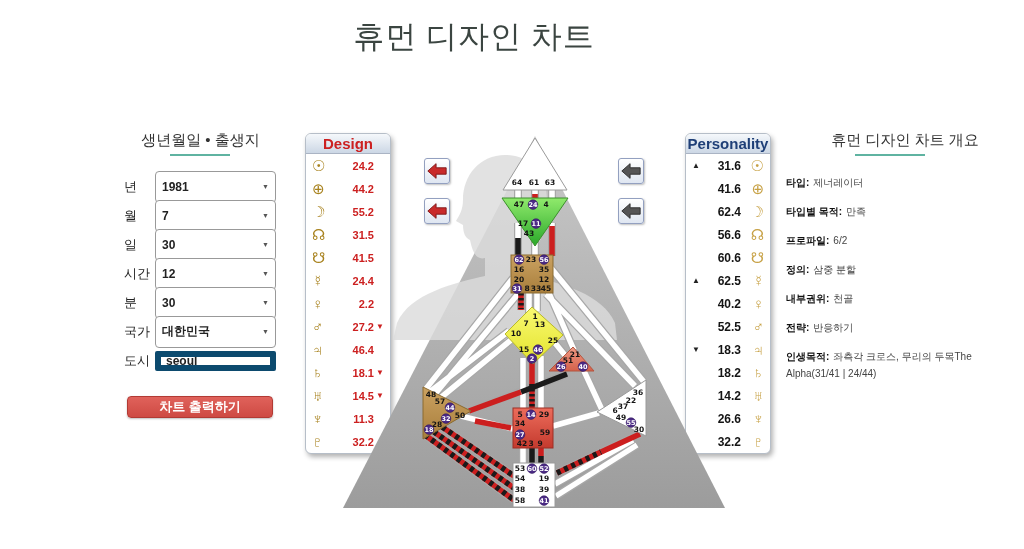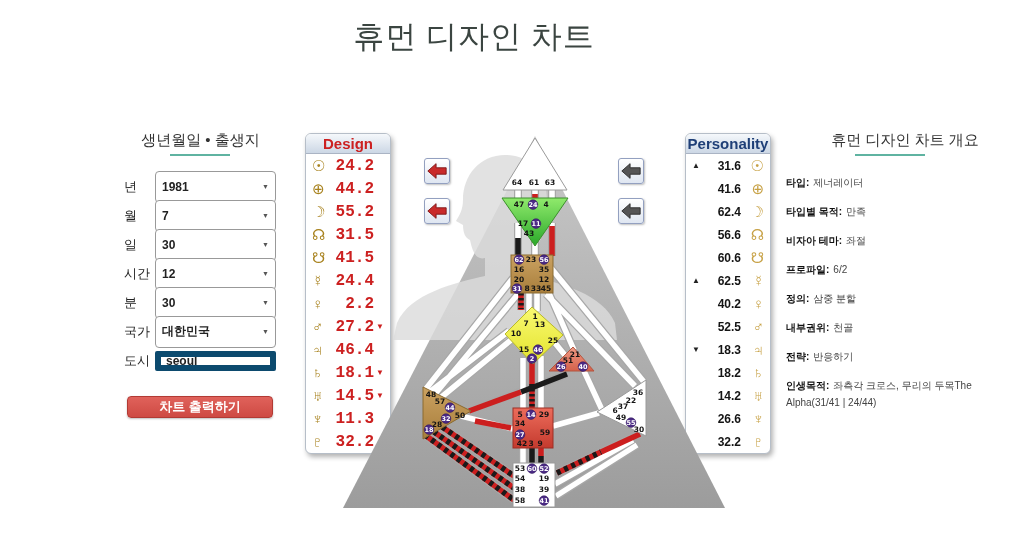--- a/index.html
+++ b/index.html
@@ -35,21 +35,21 @@
   .panel-personality { left:685px; }
   .phead { height:20px; line-height:20px; text-align:center; font-size:15px; font-weight:bold;
     background:linear-gradient(#f5f8fb,#ccd7e5); border-bottom:1px solid #aab4c4;
     border-radius:5px 5px 0 0; }
   .panel-design .phead { color:#cc2020; }
   .panel-personality .phead { color:#1f3f77; }
   .prow { height:23px; display:flex; align-items:center; padding:0 6px; }
   .glyph { font-size:15px; line-height:15px; }
   .panel-design .glyph { color:#a8821e; width:20px; }
   .panel-personality .glyph { color:#c7a145; width:18px; text-align:right; margin-left:5px; }
-  .dval { margin-left:auto; font-size:16px; font-weight:bold; color:#cc2020;font-family:Liberation Mono, monospace; }
+  .dval { margin-left:auto; font-size:11px; font-weight:bold; color:#cc2020; }
   .dmark { width:10px; text-align:right; font-size:8px; color:#cc2020; }
   .pmark { width:11px; font-size:8px; color:#222; }
   .pval { flex:1; text-align:right; font-size:12px; font-weight:bold; color:#141414; }
 
   
   .ov { position:absolute; left:786px; top:131px; width:238px; }
   .ov-head { text-align:center; font-size:15px; color:#333; }
   .u-ov { left:855px; top:154px; width:70px; }
   .ov-items { margin-top:24px; }
   .ov-item { font-size:10px; line-height:17px; margin-bottom:12px; color:#444; }
@@ -262,21 +262,20 @@
       <span class="pval">32.2</span>
       <span class="glyph">♇</span>
     </div>
 </div>
 
 <div class="ov">
   <div class="ov-head">휴먼 디자인 차트 개요</div>
   <div class="ov-items">
     <div class="ov-item"><b>타입:</b><span>제너레이터</span></div>
     <div class="ov-item"><b>타입별 목적:</b><span>만족</span></div>
-    <div class="ov-item"><b>비자아 테마:</b><span>좌절</span></div>
     <div class="ov-item"><b>프로파일:</b><span>6/2</span></div>
     <div class="ov-item"><b>정의:</b><span>삼중 분할</span></div>
     <div class="ov-item"><b>내부권위:</b><span>천골</span></div>
     <div class="ov-item"><b>전략:</b><span>반응하기</span></div>
     <div class="ov-item"><b>인생목적:</b><span>좌측각 크로스, 무리의 두목The Alpha(31/41 | 24/44)</span></div>
   </div>
 </div>
 <div class="underline u-ov"></div>
 
 <div class="bodygraph">

